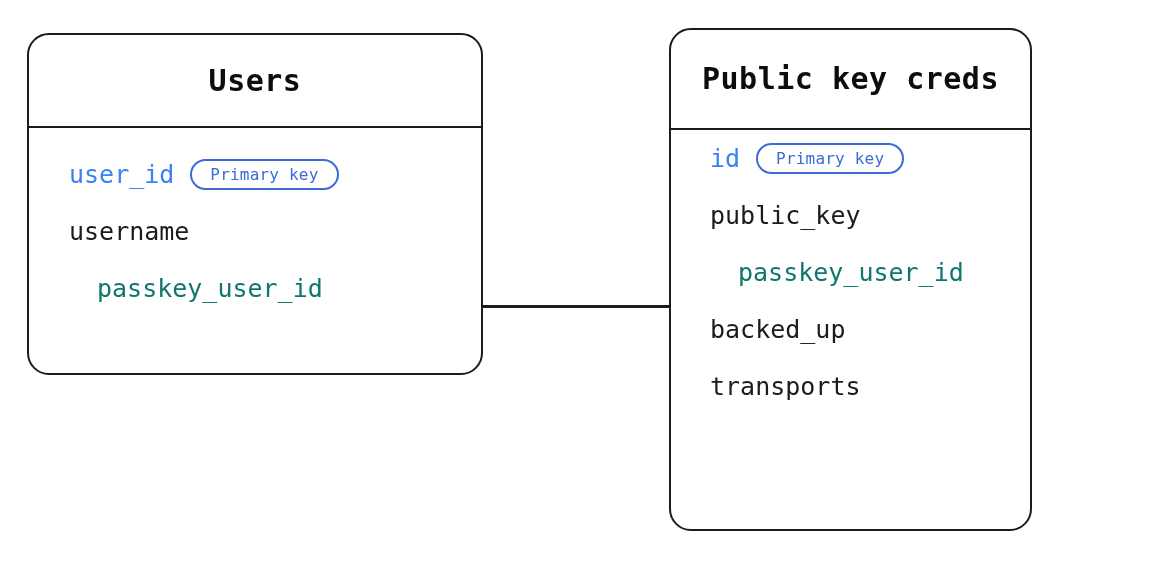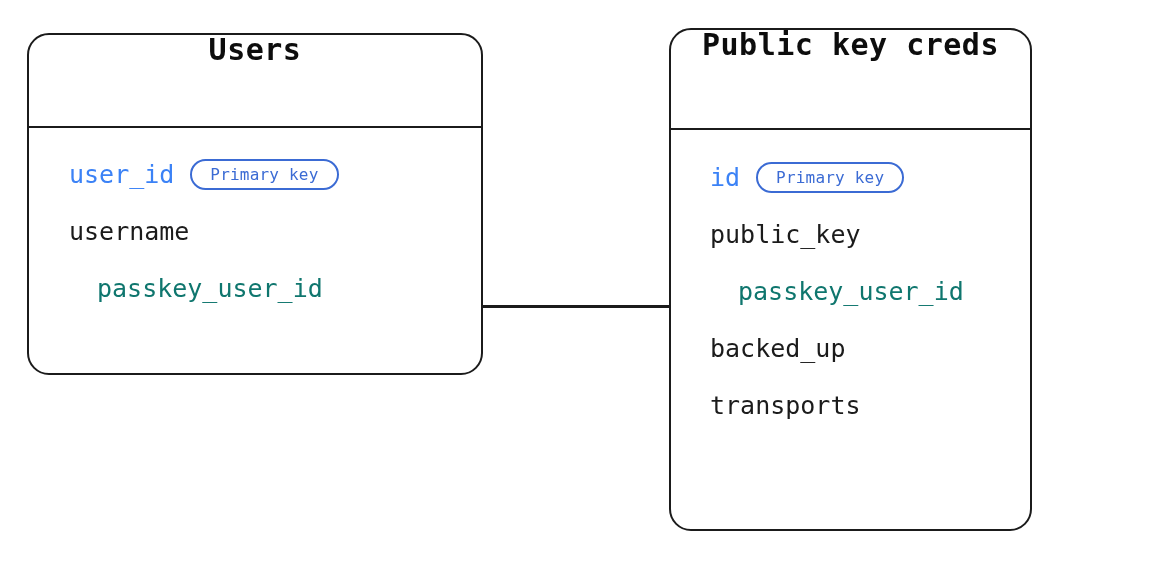--- a/index.html
+++ b/index.html
@@ -30,21 +30,21 @@
     background: #ffffff;
     border: 2px solid #1b1b1b;
     border-radius: 22px;
     overflow: hidden;
   }
 
   .entity-header {
     box-sizing: border-box;
     width: 100%;
     display: flex;
-    align-items: flex-start;
+    align-items: center;
     justify-content: center;
     border-bottom: 2px solid #1b1b1b;
   }
 
   .entity-title {
     font-family: "DejaVu Sans Mono", "Liberation Mono", monospace;
     font-weight: bold;
     font-size: 30px;
     letter-spacing: 0.5px;
     color: #0d0d0d;
@@ -114,21 +114,21 @@
   #entity-users .entity-header { height: 93px; }
   #entity-users .entity-fields { padding-left: 40px; padding-top: 18px; }
 
   #entity-pkcreds {
     left: 669px;
     top: 28px;
     width: 363px;
     height: 503px;
   }
   #entity-pkcreds .entity-header { height: 100px; }
-  #entity-pkcreds .entity-fields { padding-left: 39px; padding-top: 19px; }
+  #entity-pkcreds .entity-fields { padding-left: 39px; }
 
   #connector-users-pkcreds {
     left: 481px;
     top: 305px;
     width: 190px;
     height: 3px;
   }
 </style>
 </head>
 <body>

